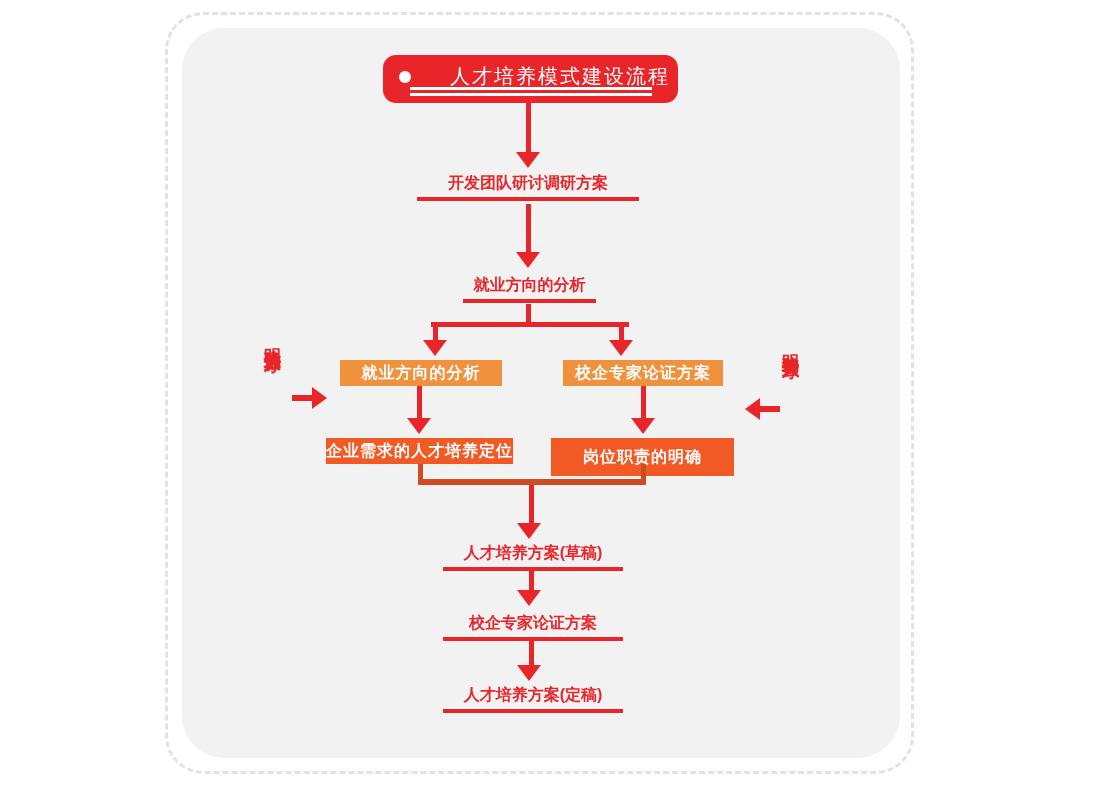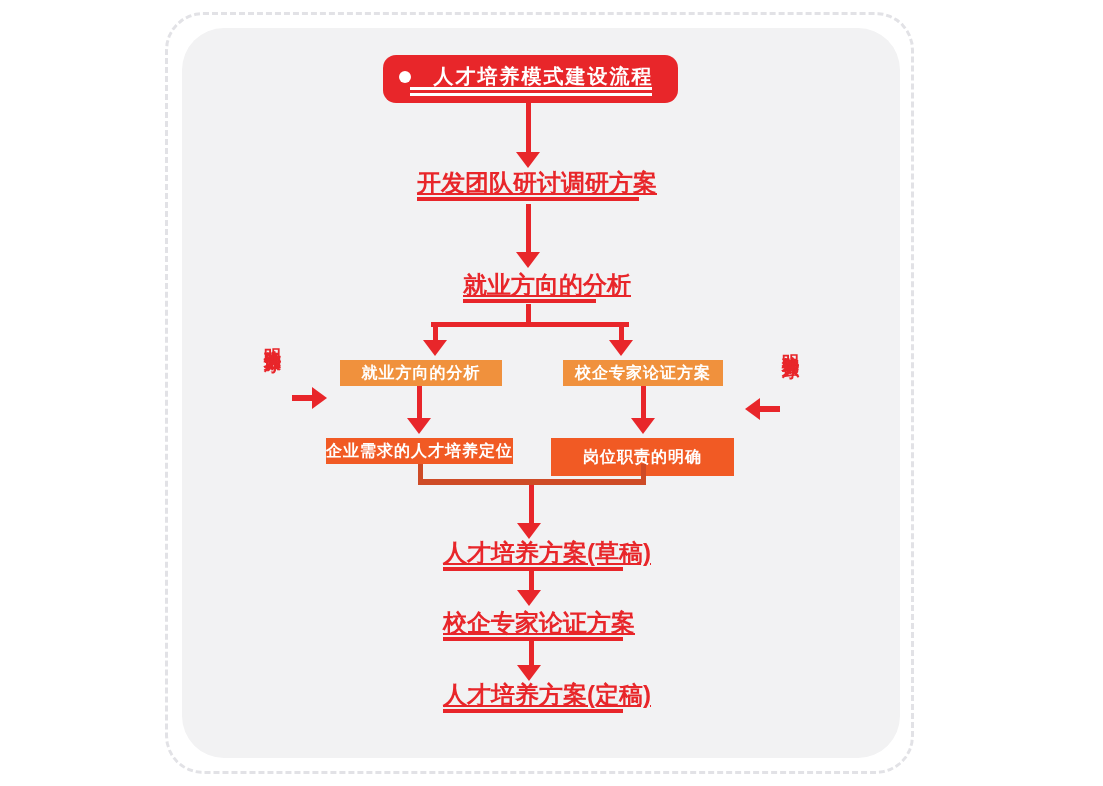--- a/index.html
+++ b/index.html
@@ -19,44 +19,44 @@
   .dashed-frame{position:absolute;left:165px;top:12px;width:749px;height:762px;
     border:3px dashed var(--dash-border);border-radius:38px;}
   .panel{position:absolute;left:182px;top:28px;width:718px;height:730px;
     background:var(--panel-bg);border-radius:42px;}
 
   
   .badge{position:absolute;left:383px;top:55px;width:295px;height:48px;
     background:var(--red);border-radius:13px;}
   .badge-bullet{position:absolute;left:16px;top:16px;width:12px;height:12px;
     border-radius:50%;background:var(--white);}
-  .badge-label{position:absolute;left:34px;right:8px;top:8px;text-align:center;
-    color:var(--white);font-weight:bold;font-size:20px;letter-spacing:2px;white-space:nowrap;}
+  .badge-label{position:absolute;left:34px;right:8px;top:8px;text-align:right;
+    color:var(--white);font-weight:normal;font-size:20px;letter-spacing:2px;white-space:nowrap;}
   .badge-line{position:absolute;left:27px;width:242px;height:3px;background:var(--white);}
   .badge-line.l1{top:32px;}
   .badge-line.l2{top:38px;}
 
   
   .vline{position:absolute;width:5px;background:var(--red);}
   .hline{position:absolute;height:5px;background:var(--red);}
   .dark{background:var(--connector-dark);}
   .tri-down{position:absolute;width:0;height:0;
     border-left:12px solid transparent;border-right:12px solid transparent;
     border-top:16px solid var(--red);}
   .tri-right{position:absolute;width:0;height:0;
     border-top:11px solid transparent;border-bottom:11px solid transparent;
     border-left:15px solid var(--red);}
   .tri-left{position:absolute;width:0;height:0;
     border-top:11px solid transparent;border-bottom:11px solid transparent;
     border-right:15px solid var(--red);}
 
   
-  .tnode{position:absolute;color:var(--red);font-weight:bold;font-size:24px;
+  .tnode{position:absolute;color:var(--red);font-weight:bold;font-size:16px;
     line-height:26px;text-align:center;border-bottom:4px solid var(--red);
-    padding-bottom:1px;white-space:nowrap;text-decoration:underline;}
+    padding-bottom:1px;white-space:nowrap;}
 
   
   .obox{position:absolute;display:flex;align-items:center;justify-content:center;
     color:var(--white);font-weight:bold;font-size:16px;letter-spacing:1px;white-space:nowrap;}
   .obox.light{background:var(--orange-light);}
   .obox.deep{background:var(--orange-deep);}
 
   
   .vtext{position:absolute;writing-mode:vertical-rl;text-orientation:upright;
     color:var(--red);font-weight:bold;font-size:17px;letter-spacing:1px;line-height:24px;}
@@ -113,21 +113,21 @@
   <div class="tnode" style="left:443px;top:540px;width:180px;">人才培养方案(草稿)</div>
 
   <div class="vline" style="left:529px;top:571px;height:19px;"></div>
   <div class="tri-down" style="left:517px;top:590px;"></div>
 
   <div class="tnode" style="left:443px;top:610px;width:180px;">校企专家论证方案</div>
 
   <div class="vline" style="left:529px;top:641px;height:24px;"></div>
   <div class="tri-down" style="left:517px;top:665px;"></div>
 
-  <div class="tnode" style="left:443px;top:682px;width:180px;text-align:right;">人才培养方案(定稿)</div>
+  <div class="tnode" style="left:443px;top:682px;width:180px;">人才培养方案(定稿)</div>
 
   <div class="vtext" style="left:260px;top:335px;">明确为谁培养人才</div>
   <div class="hline" style="left:292px;top:395px;width:20px;height:6px;"></div>
   <div class="tri-right" style="left:312px;top:387px;"></div>
 
   <div class="vtext" style="left:778px;top:341px;">明确培养什么人才</div>
   <div class="tri-left" style="left:745px;top:398px;"></div>
   <div class="hline" style="left:760px;top:406px;width:20px;height:6px;"></div>
 
 </div>

